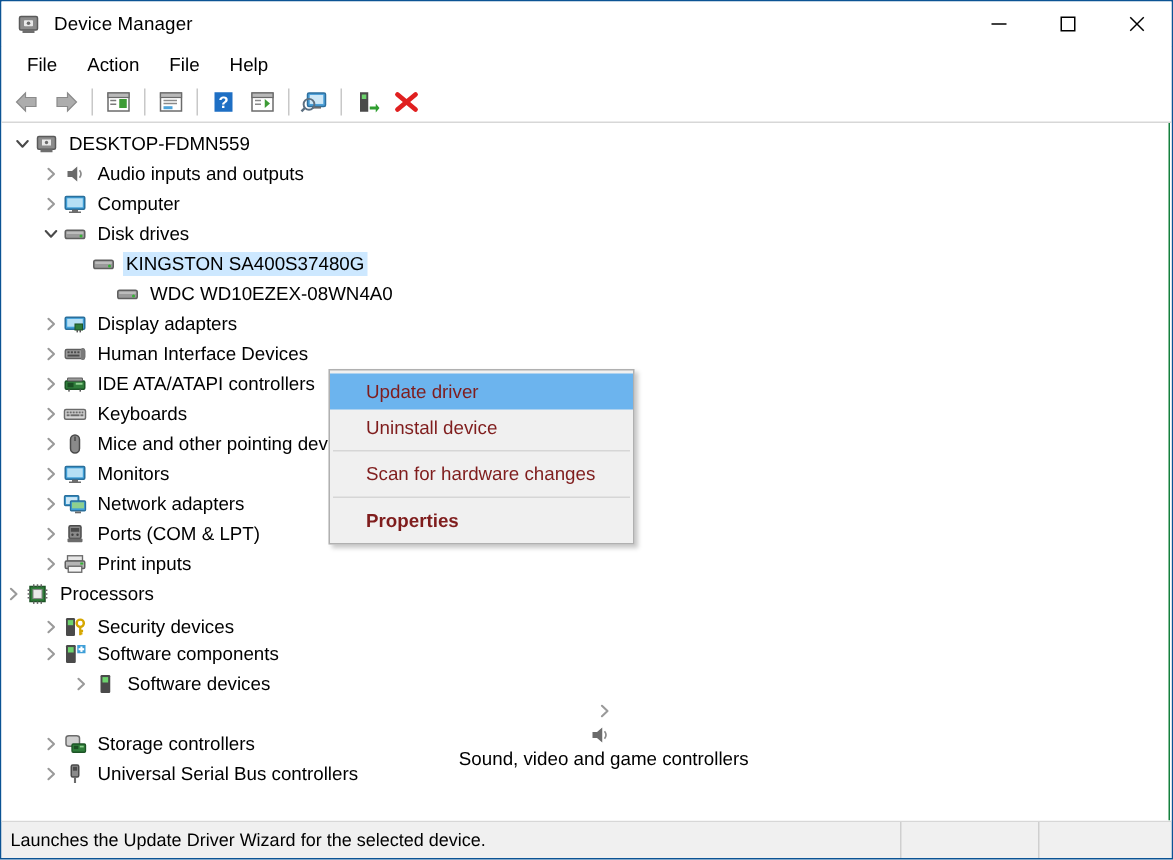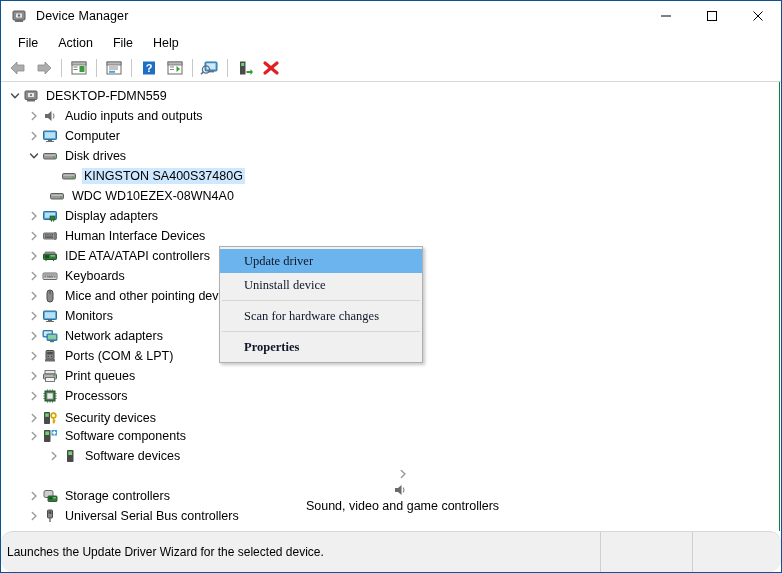--- a/index.html
+++ b/index.html
@@ -150,42 +150,40 @@
     box-shadow: 2px 2px 3px rgba(0,0,0,0.22);
     padding: 2px 0 3px 0;
     z-index: 50;
   }
   .ctx-item {
     height: 24px;
     display: flex;
     align-items: center;
     padding-left: 24px;
     font-size: 12.5px;
-    color: #0f172a;
-    font-family: Liberation Serif, serif;
+    color: #7f1d1d;
   }
   .ctx-item.hl { background: #6cb4ee; }
   .ctx-item.bold { font-weight: bold; }
   .ctx-sep {
     height: 1px;
     background: #d6d6d6;
     margin: 3px 2px 3px 2px;
   }
 
   
   #statusbar {
-    height: 41px;
+    height: 25px;
     min-height: 25px;
     background: #f0f0f0;
     border-top: 1px solid #d7d7d7;
     display: flex;
     align-items: center;
     font-size: 12px;
     color: #000000;
-    border-radius: 12px;
   }
   #status-main {
     flex: 1;
     padding-left: 6px;
     border-right: 1px solid #cfcfcf;
     height: 100%;
     display: flex; align-items: center;
   }
   .status-pane {
     width: 92px;
@@ -378,21 +376,21 @@
           <span class="tw"></span>
           <span class="ticon">
             <svg width="16" height="16" viewBox="0 0 16 16">
               <rect x="1.5" y="5.5" width="13" height="5.5" rx="1.2" fill="#9a9a9a" stroke="#5f5f5f" stroke-width="1"></rect>
               <rect x="2.5" y="6.5" width="11" height="1.5" fill="#bcbcbc"></rect>
               <circle cx="12" cy="9.4" r="1" fill="#35b035"></circle>
             </svg>
           </span>
           <span class="tlabel">KINGSTON SA400S37480G</span>
         </div>
-        <div class="trow" style="padding-left: 32px;">
+        <div class="trow" style="padding-left: 60px;">
           <span class="tw"></span>
           <span class="ticon">
             <svg width="16" height="16" viewBox="0 0 16 16">
               <rect x="1.5" y="5.5" width="13" height="5.5" rx="1.2" fill="#9a9a9a" stroke="#5f5f5f" stroke-width="1"></rect>
               <rect x="2.5" y="6.5" width="11" height="1.5" fill="#bcbcbc"></rect>
               <circle cx="12" cy="9.4" r="1" fill="#35b035"></circle>
             </svg>
           </span>
           <span class="tlabel">WDC WD10EZEX-08WN4A0</span>
         </div>
@@ -543,23 +541,23 @@
             </svg>
           </span>
           <span class="ticon">
             <svg width="16" height="16" viewBox="0 0 16 16">
               <rect x="3" y="2.5" width="10" height="3.5" fill="#e6e6e6" stroke="#6b6b6b" stroke-width="0.9"></rect>
               <rect x="1.5" y="6" width="13" height="5" rx="0.8" fill="#b5b5b5" stroke="#5f5f5f" stroke-width="1"></rect>
               <rect x="3.5" y="9.5" width="9" height="4" fill="#f4f4f4" stroke="#6b6b6b" stroke-width="0.9"></rect>
               <rect x="11.5" y="7" width="2" height="1.4" fill="#35b035"></rect>
             </svg>
           </span>
-          <span class="tlabel">Print queues</span>
-        </div>
-        <div class="trow" style="padding-left: 25px;">
+          <span class="tlabel">Print inputs</span>
+        </div>
+        <div class="trow" style="">
           <span class="tw">
             <svg class="chev" width="10" height="10" viewBox="0 0 10 10">
               <path d="M3.3 1.5 L7 5 L3.3 8.5" fill="none" stroke="#9a9a9a" stroke-width="1.4" stroke-linecap="round" stroke-linejoin="round"></path>
             </svg>
           </span>
           <span class="ticon">
             <svg width="16" height="16" viewBox="0 0 16 16">
               <rect x="3" y="3" width="10" height="10" fill="#2f7d3a" stroke="#1d5426" stroke-width="1"></rect>
               <rect x="5" y="5" width="6" height="6" fill="#e9e9e9" stroke="#8a8a8a" stroke-width="0.7"></rect>
               <rect x="5" y="1.5" width="1" height="1.6" fill="#666"></rect>

